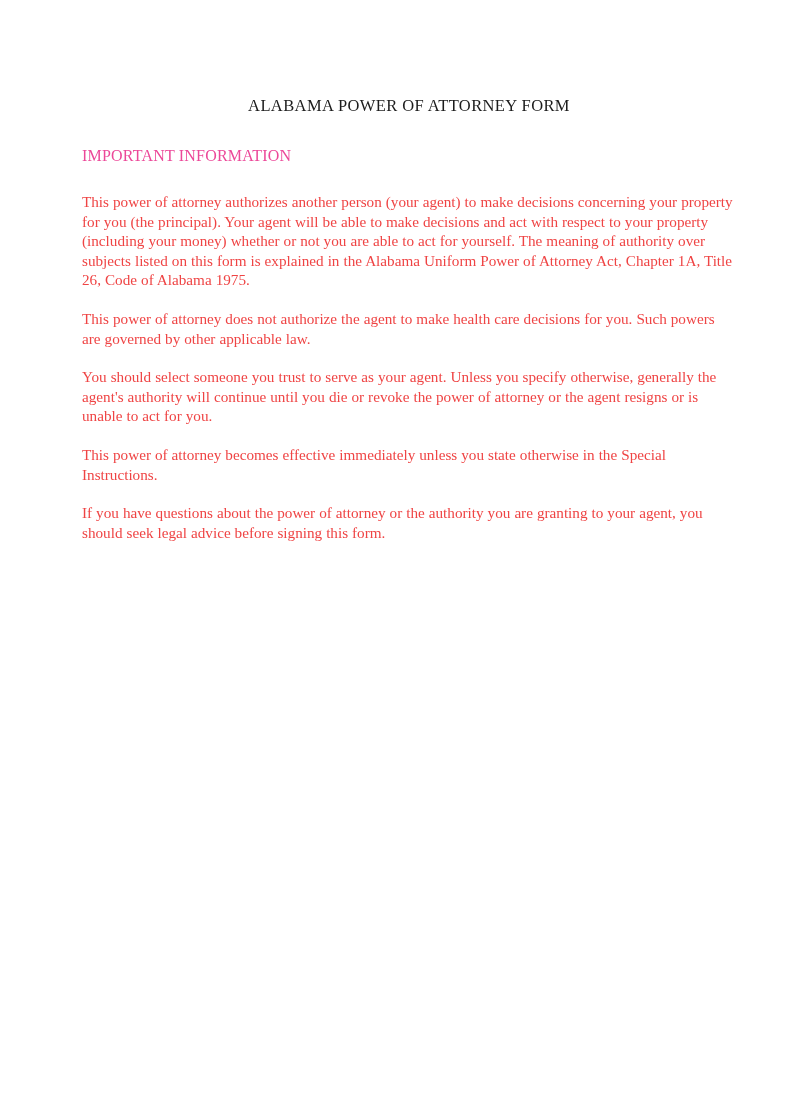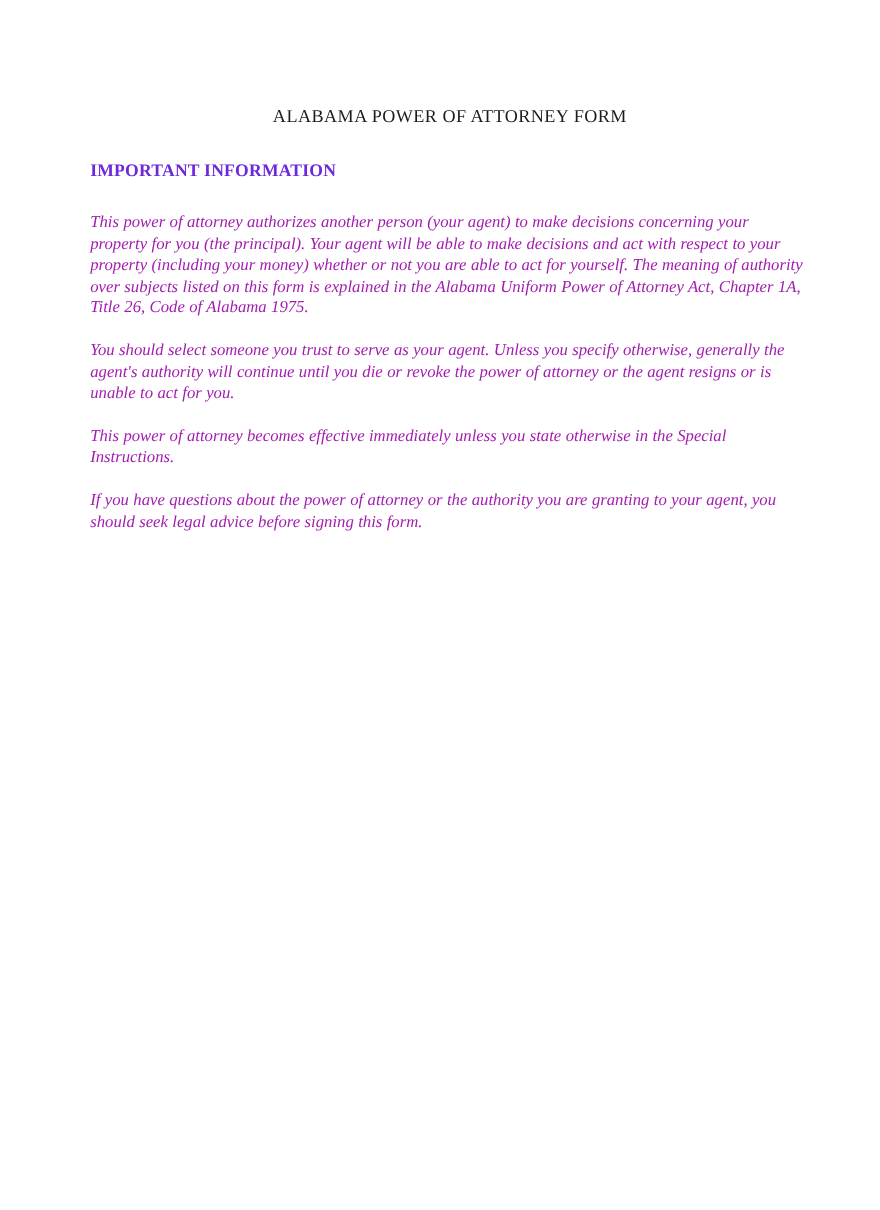--- a/index.html
+++ b/index.html
@@ -33,49 +33,49 @@
     letter-spacing: 0.4px;
     font-weight: 400;
     margin: 0 0 30px 0;
     color: #1c1c1c;
     white-space: nowrap;
   }
   .section-heading {
     font-size: 16px;
     line-height: 20px;
     letter-spacing: 0.2px;
-    font-weight: 700;
+    font-weight: 400;
     margin: 0 0 26px 0;
-    color: #6d28d9;
+    color: #ec4899;
   }
   .body-paragraph {
     font-size: 15.2px;
     line-height: 19.6px;
     margin: 0 0 19px 0;
-    color: #a21caf;
+    color: #ef4444;
     text-align: left;
     word-spacing: 0.2px;
-    font-style: italic;
   }
   .body-paragraph:last-child {
     margin-bottom: 16px;
   }
 </style>
 </head>
 <body>
 
 <div class="page">
   <div class="content">
 
     <h1 class="doc-title">ALABAMA POWER OF ATTORNEY FORM</h1>
 
     <h2 class="section-heading">IMPORTANT INFORMATION</h2>
 
     <p class="body-paragraph">This power of attorney authorizes another person (your agent) to make decisions concerning your property for you (the principal). Your agent will be able to make decisions and act with respect to your property (including your money) whether or not you are able to act for yourself. The meaning of authority over subjects listed on this form is explained in the Alabama Uniform Power of Attorney Act, Chapter 1A, Title 26, Code of Alabama 1975.</p>
 
+    <p class="body-paragraph">This power of attorney does not authorize the agent to make health care decisions for you. Such powers are governed by other applicable law.</p>
 
     <p class="body-paragraph">You should select someone you trust to serve as your agent. Unless you specify otherwise, generally the agent's authority will continue until you die or revoke the power of attorney or the agent resigns or is unable to act for you.</p>
 
 
 
 
     <p class="body-paragraph">This power of attorney becomes effective immediately unless you state otherwise in the Special Instructions.</p>
 
     <p class="body-paragraph">If you have questions about the power of attorney or the authority you are granting to your agent, you should seek legal advice before signing this form.</p>
 

